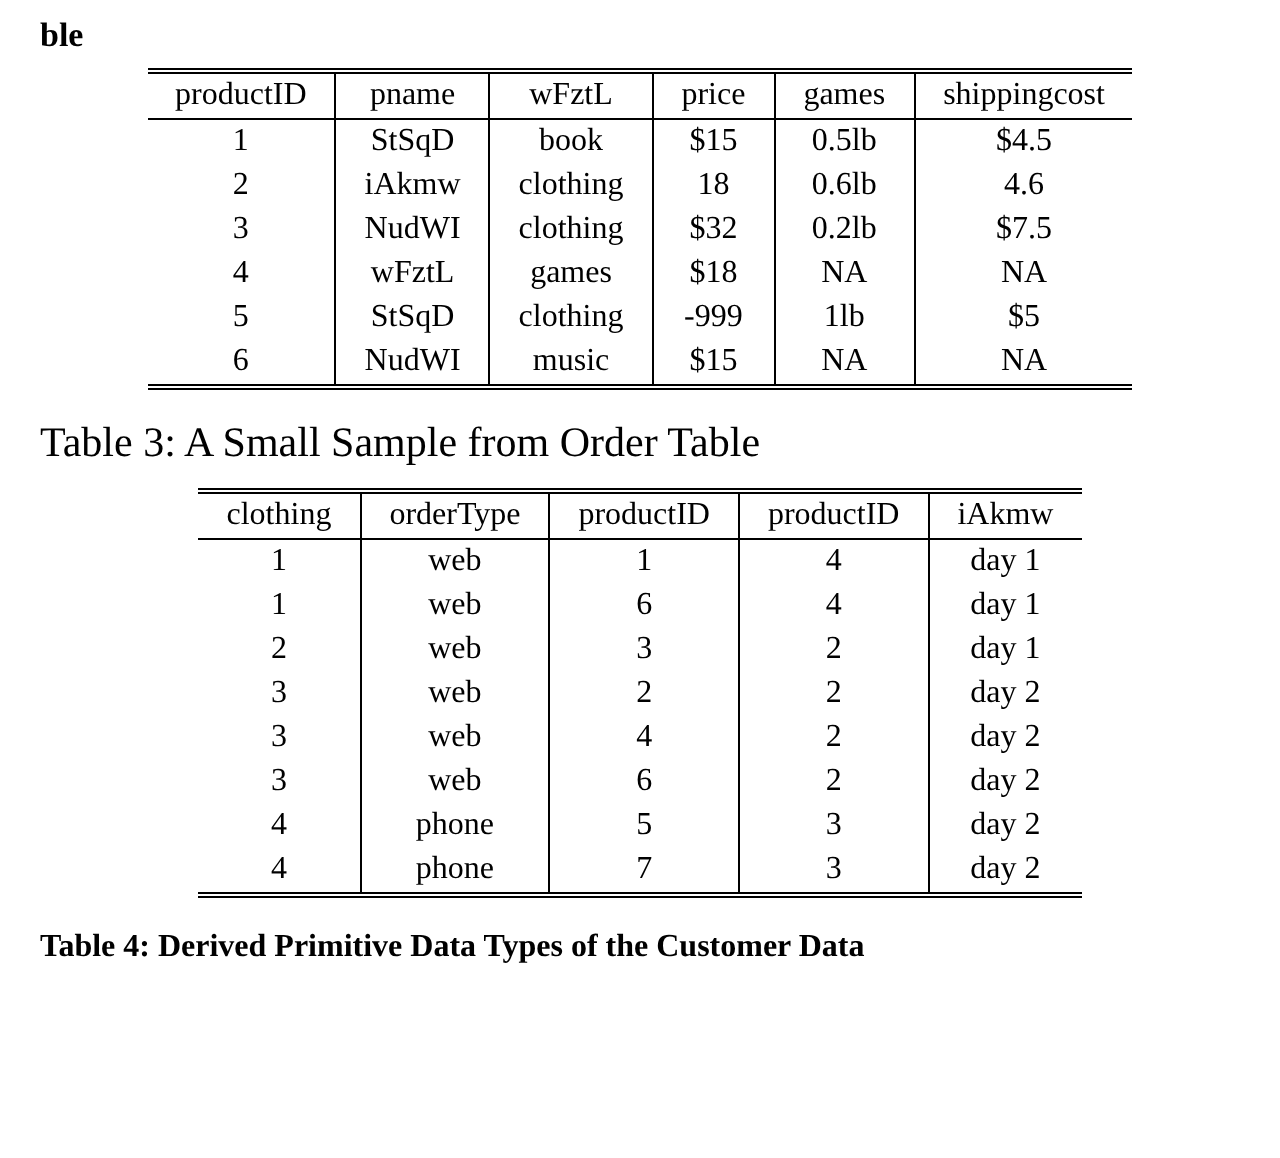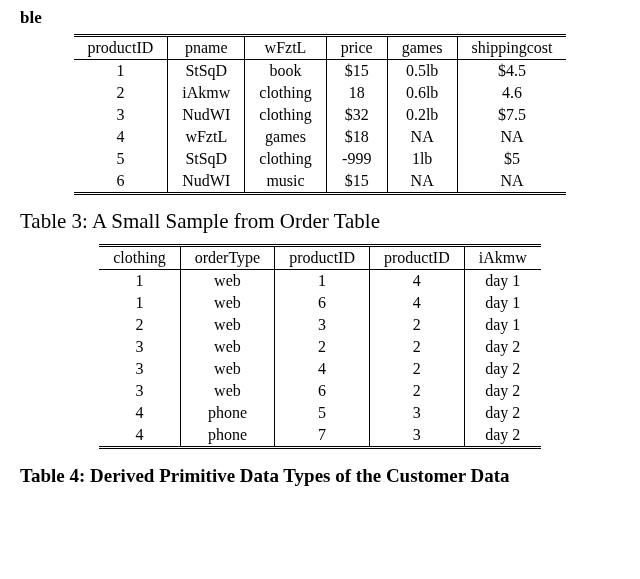--- a/index.html
+++ b/index.html
@@ -34,21 +34,21 @@
   }
   th {
     font-weight: normal;
   }
   .dbl-top    { border-top: 3px double #000; }
   .dbl-bottom { border-bottom: 3px double #000; }
   .hline-bottom { border-bottom: 1px solid #000; }
   .vleft  { border-left: 1px solid #000; }
   .fragment-bottom {
     font-weight: bold;
-    font-size: 19px;
+    font-size: 16px;
     margin-top: 16px;
     white-space: nowrap;
     overflow: hidden;
   }
 </style>
 </head>
 <body>
 
 <div class="fragment-top">ble</div>
 

